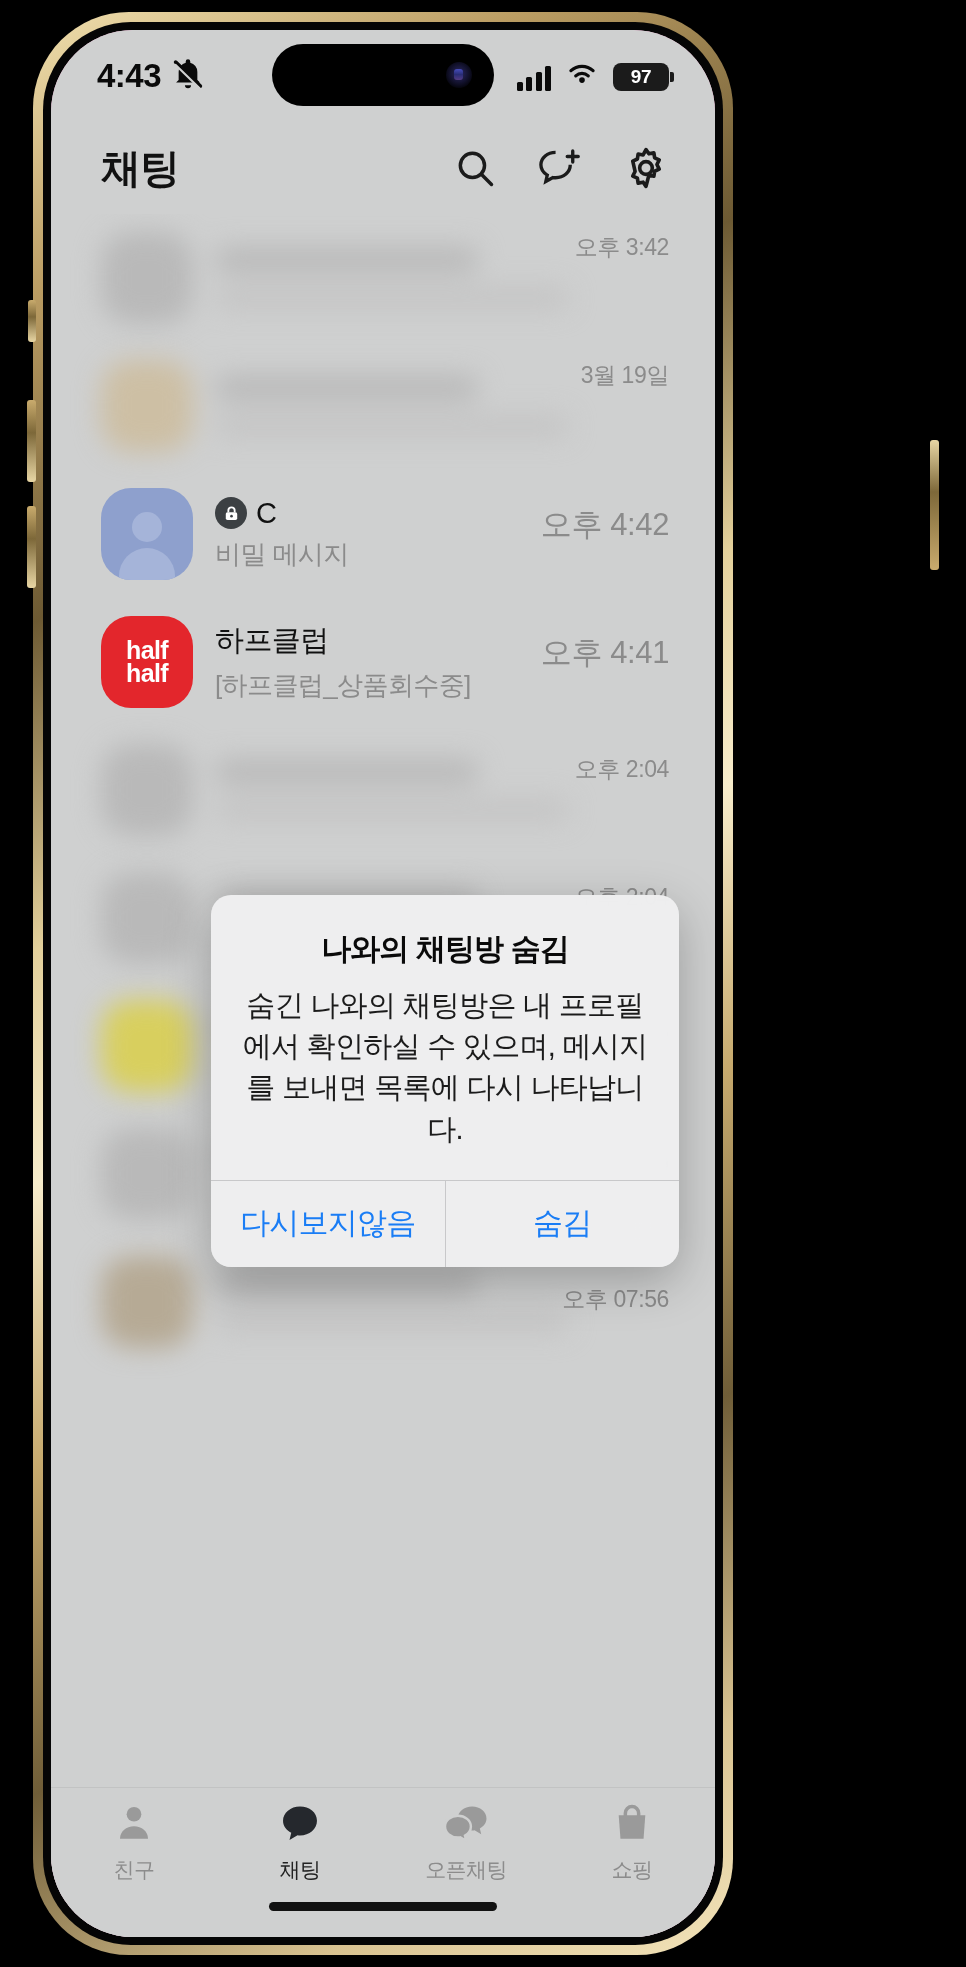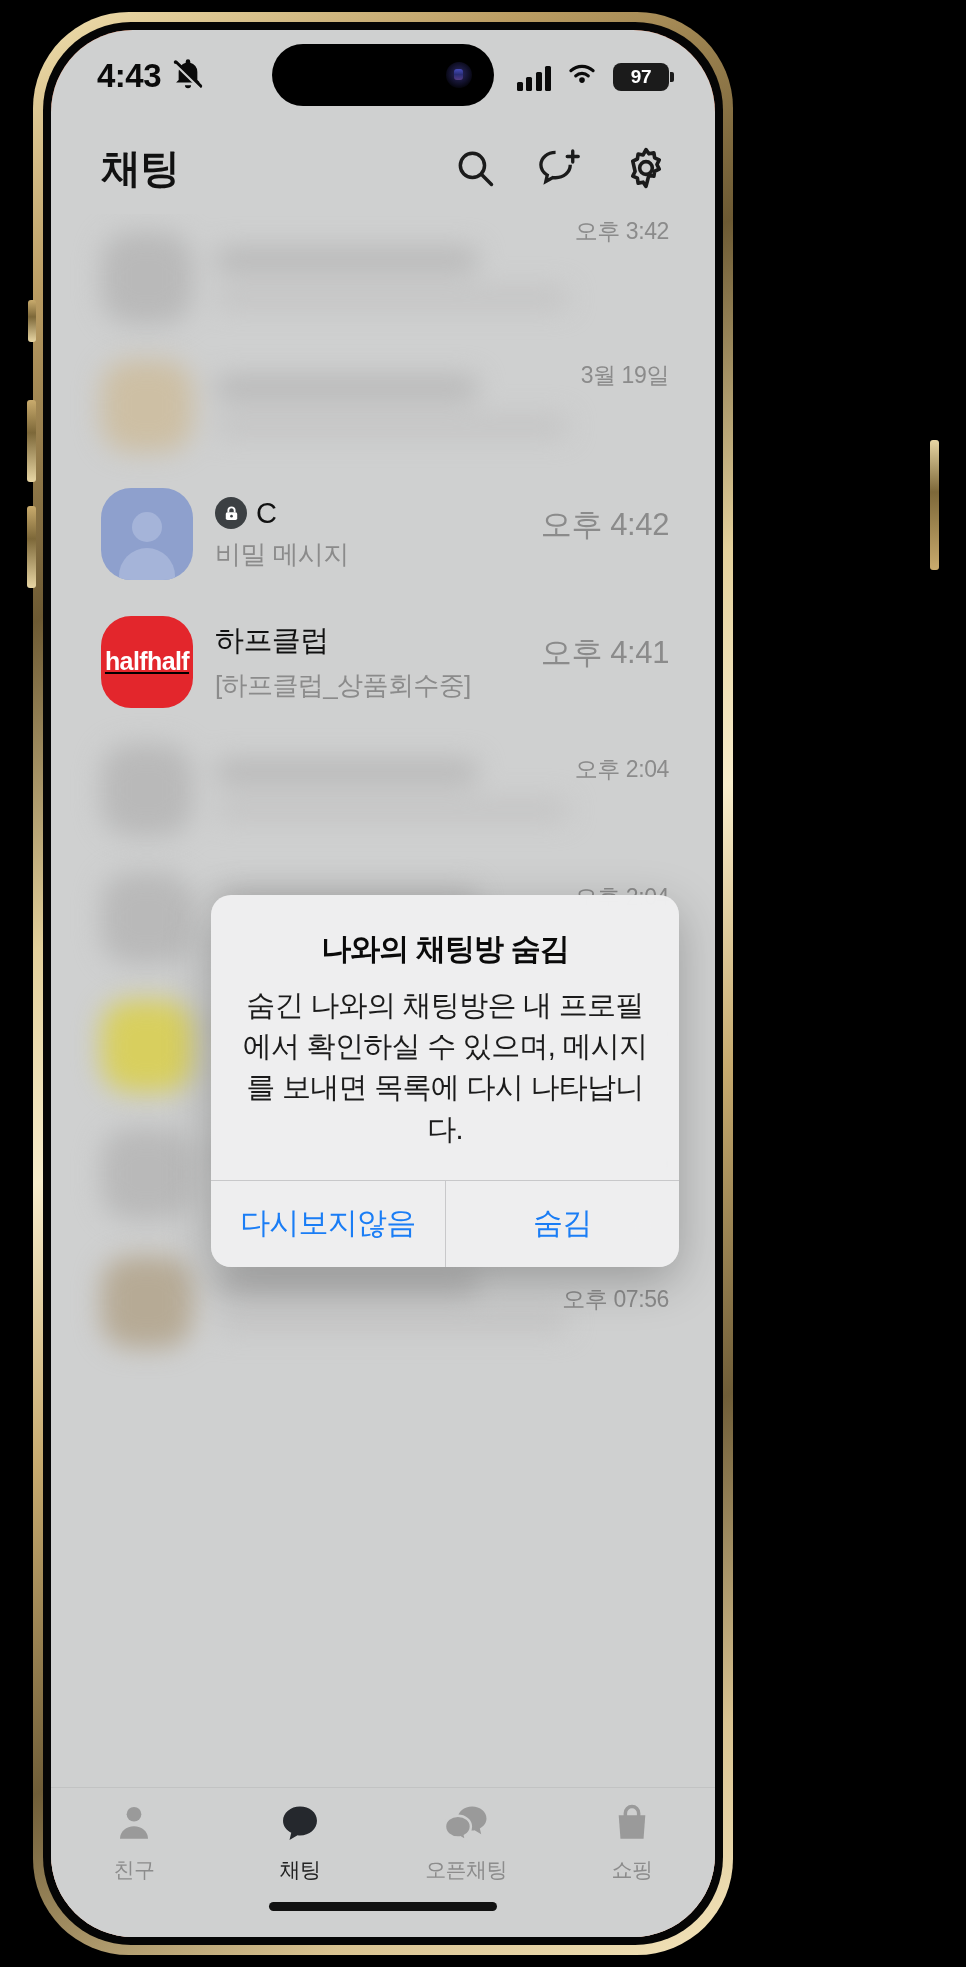--- a/index.html
+++ b/index.html
@@ -20,21 +20,21 @@
     border-radius:96px;
     background:linear-gradient(150deg,#f0dfae 0%,#bb9d63 12%,#6d5a33 26%,#e3d09b 40%,#f7eccb 50%,#c7aa6e 62%,#705e38 76%,#d9c391 90%,#f3e4bb 100%);
     box-shadow:0 0 2px #000;
   }
   .bezel{
     position:absolute; left:43px; top:22px; width:680px; height:1923px;
     border-radius:88px; background:#050505;
   }
   .screen{
     position:absolute; left:51px; top:30px; width:664px; height:1907px;
-    border-radius:82px; overflow:hidden; background:#c2410c;
+    border-radius:82px; overflow:hidden; background:#f9a8d4;
   }
   
   .btn-side{ position:absolute; background:linear-gradient(180deg,#c9ab6d,#7d6839 40%,#e8d6a4); border-radius:3px; }
   .b-silent{ left:28px; top:300px; width:8px; height:42px; }
   .b-up{ left:27px; top:400px; width:9px; height:82px; }
   .b-dn{ left:27px; top:506px; width:9px; height:82px; }
   .b-pwr{ right:27px; top:440px; width:9px; height:130px;
     background:linear-gradient(180deg,#e8d6a4,#7d6839 40%,#c9ab6d); }
 
   
@@ -96,22 +96,22 @@
   .row{
     display:flex; align-items:center; gap:22px;
     padding:20px 46px 20px 50px; height:128px;
   }
   .av{ width:92px; height:92px; border-radius:30px; flex:0 0 92px; position:relative; overflow:hidden; }
   .av-person{ background:#8ea0cd; }
   .av-person::before{ content:""; position:absolute; left:50%; top:24px; transform:translateX(-50%);
     width:30px;height:30px;border-radius:50%; background:#a5b4d9; }
   .av-person::after{ content:""; position:absolute; left:50%; top:60px; transform:translateX(-50%);
     width:56px;height:44px;border-radius:28px 28px 0 0; background:#a5b4d9; }
-  .av-half{ background:#e3262c; border-radius:30px; display:flex; flex-direction:row;
-    align-items:center; justify-content:center; line-height:.93;text-decoration:underline; }
+  .av-half{ background:#e3262c; border-radius:30px; display:flex; flex-direction:column;
+    align-items:center; justify-content:center; line-height:.93; }
   .av-half b{ color:#fff; font-size:25px; font-weight:700; letter-spacing:-.6px; display:block; }
   .meta{ flex:1 1 auto; min-width:0; }
   .nameline{ display:flex; align-items:center; gap:9px; }
   .lock{ width:32px;height:32px;border-radius:50%;background:#3c4043;
     display:flex;align-items:center;justify-content:center; flex:0 0 32px; }
   .name{ font-size:29px; color:#111; letter-spacing:-.6px; white-space:nowrap; overflow:hidden; }
   .snippet{ font-size:26px; color:#8b8b8b; margin-top:7px; letter-spacing:-.6px;
     white-space:nowrap; overflow:hidden; }
   .time{ font-size:31px; color:#8b8b8b; flex:0 0 auto; align-self:flex-start; margin-top:14px; letter-spacing:-.4px; }
 
@@ -312,21 +312,21 @@
         </div>
         <div class="row blur-row">
           <div class="sk ph-av" style="background:#b6aa95"></div>
           <div class="meta">
             <div class="sk ph-l1"></div>
             <div class="sk ph-l2"></div>
           </div>
         </div>
 
         <div class="right-times">
-          <div style="top:2px">오후 3:42</div>
+          <div style="top:18px">오후 3:42</div>
           <div style="top:146px">3월 19일</div>
           <div style="top:540px">오후 2:04</div>
           <div style="top:668px">오후 2:04</div>
           <div style="top:802px">오후 1:45</div>
           <div style="top:936px">오후 1:09</div>
           <div style="top:1070px">오후 07:56</div>
         </div>
       </div>
 
       <div class="tabbar">

